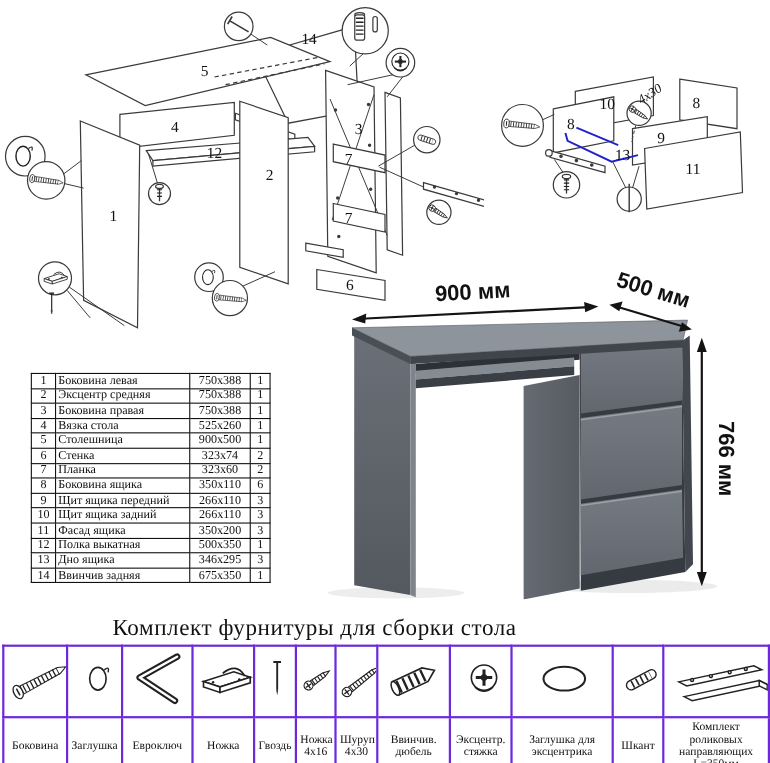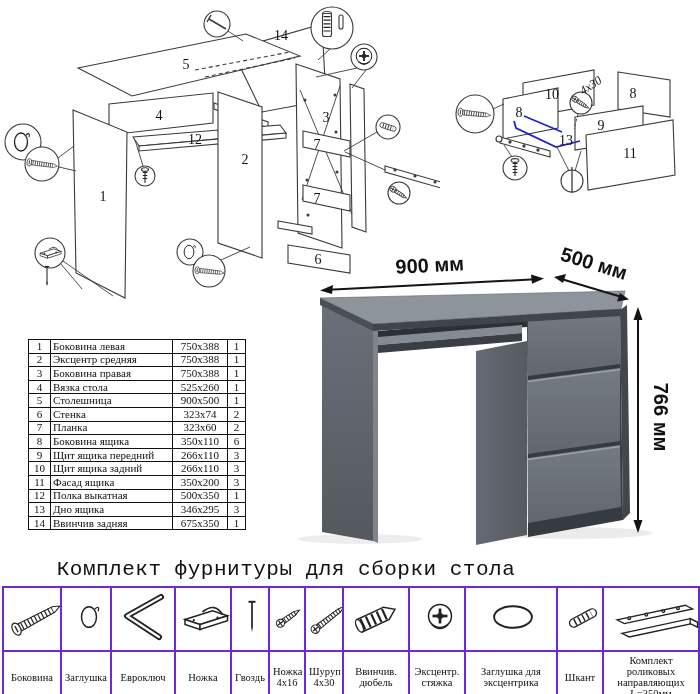--- a/index.html
+++ b/index.html
@@ -12,21 +12,21 @@
   table.parts td{border:1px solid #111;height:12.6px;padding:0 2px;font-size:11px;line-height:1;
                  white-space:nowrap;overflow:hidden;}
   table.parts td.c{text-align:center;padding:0;}
   
   table.hw{border-collapse:collapse;table-layout:fixed;}
   table.hw td{border:2px solid #6d28d9;text-align:center;vertical-align:middle;padding:3px;overflow:hidden;}
   table.hw tr.icons td{height:56px;}
   table.hw tr.names td{height:27px;font-size:10.5px;line-height:1.05;}
   table.hw tr.qtys td{height:23px;font-size:17px;}
   .title{position:absolute;left:0;top:558px;width:572px;text-align:center;font-size:21px;
-         letter-spacing:.5px;font-family:Liberation Mono, monospace;}
+         letter-spacing:.5px;}
   .dim{font-family:"Liberation Sans", sans-serif;font-weight:bold;font-size:20px;}
 </style>
 </head>
 <body>
 
 <div class="sheet">
 
 <svg width="0" height="0" style="position:absolute" aria-hidden="true">
   <defs>
     <g id="g-euroscrew">

